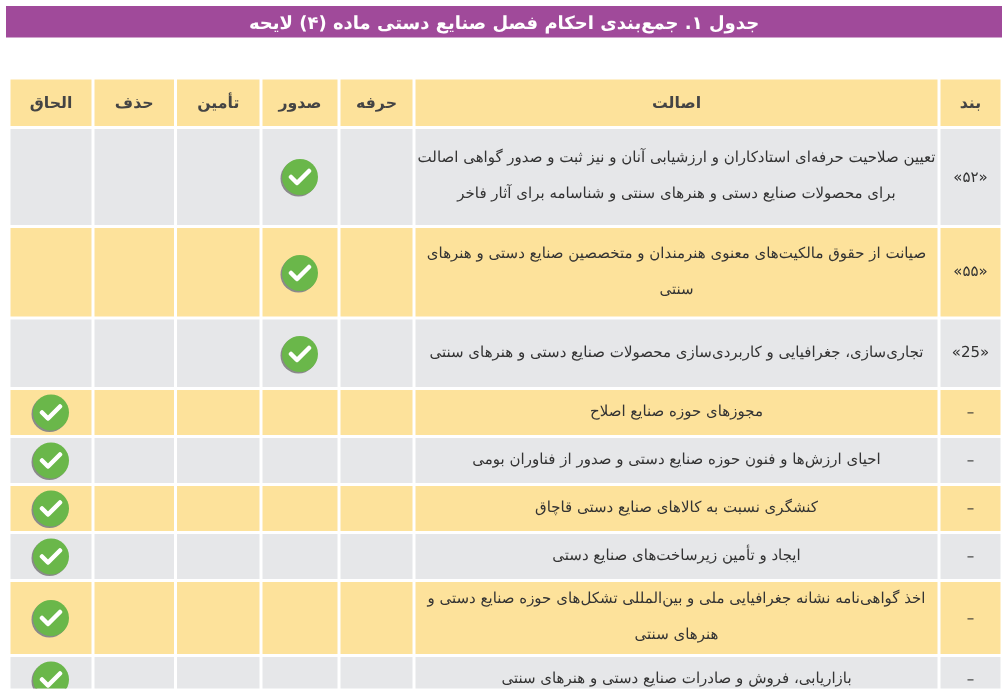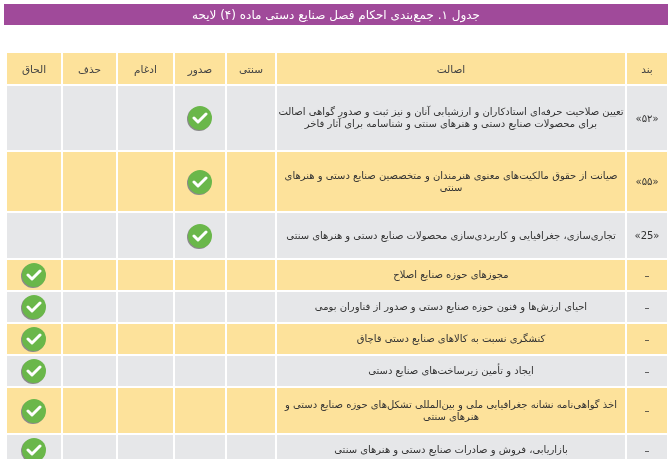--- a/index.html
+++ b/index.html
@@ -3,38 +3,38 @@
   <meta charset="utf-8">
   <style>
     html, body { margin: 0; padding: 0; background: #ffffff; }
     body {
       width: 672px; height: 459px; overflow: hidden; position: relative;
       font-family: "DejaVu Sans", sans-serif;
     }
     .title-bar {
       position: absolute; left: 4px; top: 4px; width: 664px; height: 21px;
       background: #a04a9a; color: #ffffff;
-      font-size: 12px; font-weight: normal; direction: rtl;
+      font-size: 12px; font-weight: bold; direction: rtl;
       display: flex; align-items: center; justify-content: center;
     }
     table.grid {
       position: absolute; left: 5px; top: 51px; width: 664px;
       border-collapse: separate; border-spacing: 2px 2px;
       direction: rtl; table-layout: fixed;
     }
     table.grid th, table.grid td {
       padding: 0; text-align: center; vertical-align: middle;
       font-size: 10px; color: #333;
     }
     table.grid th {
-      background: #fde29b; height: 31px; font-weight: normal; color: #444; font-size: 10.5px;
+      background: #fde29b; height: 31px; font-weight: bold; color: #444; font-size: 10.5px;
     }
     tr.odd td { background: #e6e7e9; }
     tr.even td { background: #fde29b; }
-    td.subject { line-height: 12px; padding: 0 10px; margin-left: 16px; }
+    td.subject { line-height: 24px; padding: 0 10px; margin-left: 16px; }
     td.clause { font-size: 9px; color: #444; }
     .check {
       display: inline-block; width: 24px; height: 24px; border-radius: 50%;
       background: #6ab74a; box-shadow: -1px 1px 0 #8a8a8a;
       position: relative; vertical-align: middle;
     }
     .check svg { position: absolute; left: 4px; top: 5px; }
   </style>
 </head>
 <body>
@@ -48,23 +48,23 @@
     <col style="width:48px">
     <col style="width:50px">
     <col style="width:55px">
     <col style="width:53px">
     <col style="width:54px">
   </colgroup>
   <thead>
     <tr>
       <th>بند</th>
       <th>اصالت</th>
-      <th>سنتی</th>
+      <th>حرفه</th>
       <th>صدور</th>
-      <th>ادغام</th>
+      <th>تأمین</th>
       <th>حذف</th>
       <th>الحاق</th>
     </tr>
   </thead>
   <tbody id="tbody">
       <tr class="odd" style="height: 64px;">
         <td class="clause">«۵۲»</td>
         <td class="subject">تعیین صلاحیت حرفه‌ای استادکاران و ارزشیابی آنان و نیز ثبت و صدور گواهی اصالت برای محصولات صنایع دستی و هنرهای سنتی و شناسامه برای آثار فاخر</td>
         <td></td>
         <td><span class="check"><svg width="16" height="14" viewBox="0 0 16 14">

